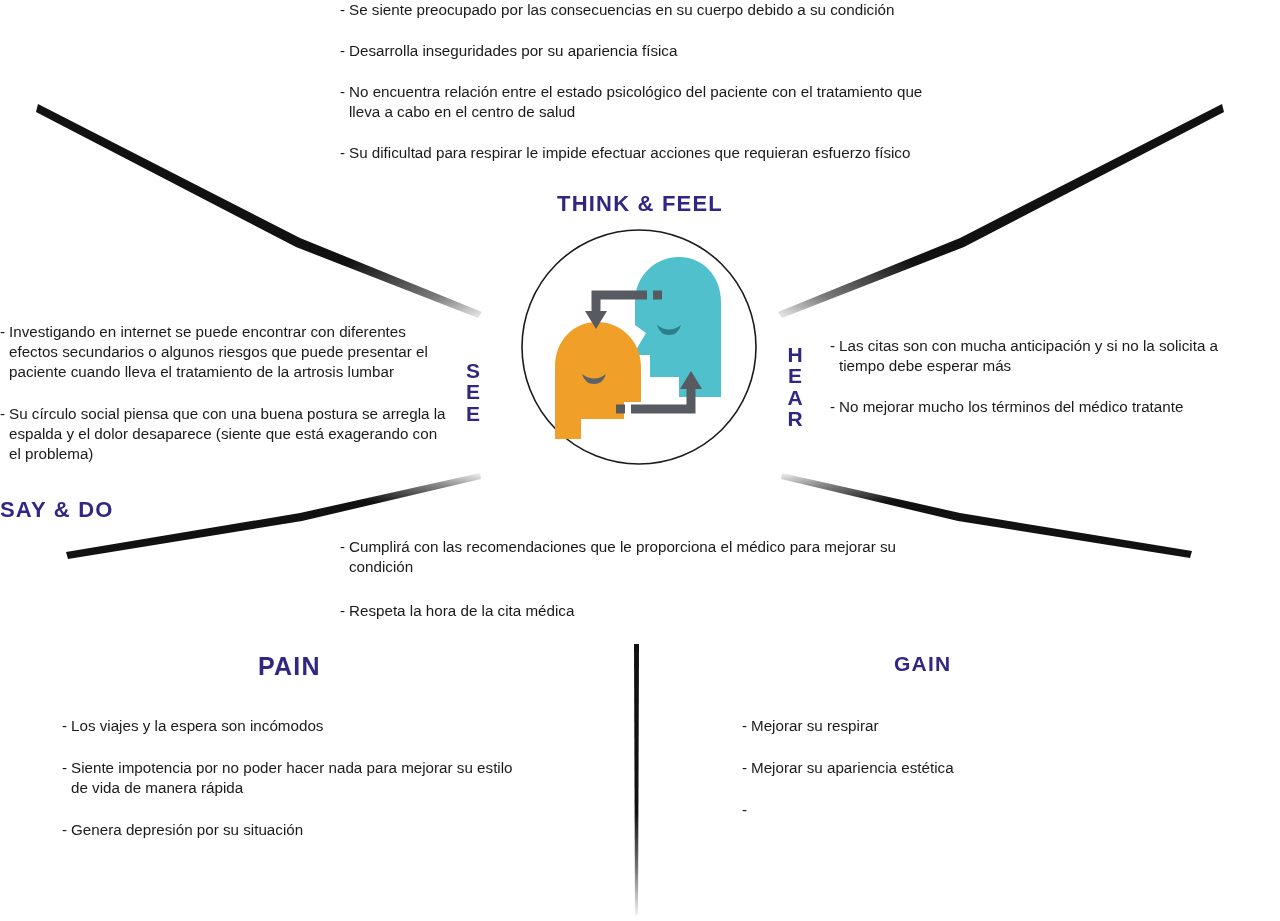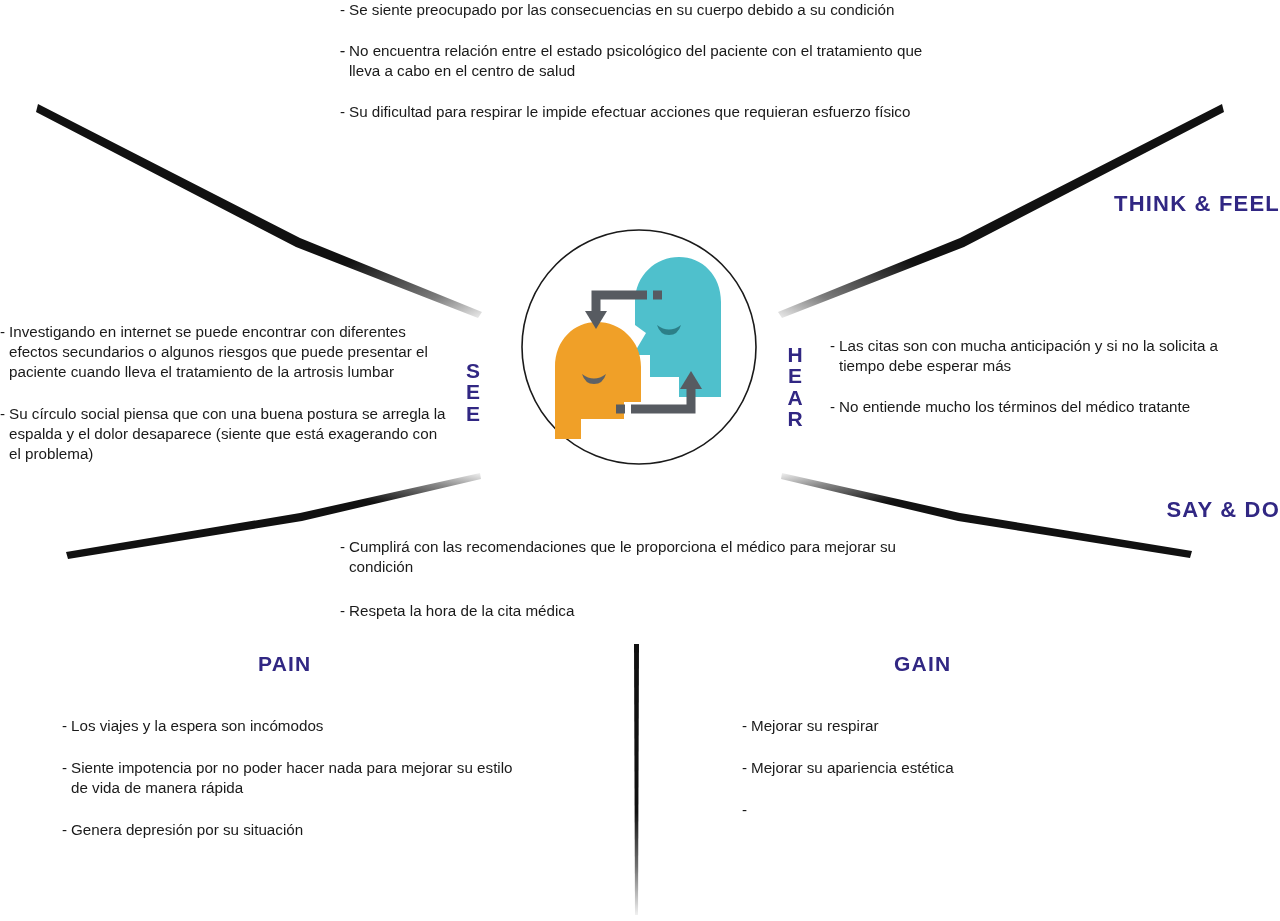--- a/index.html
+++ b/index.html
@@ -32,32 +32,32 @@
   .heading {
     position: absolute;
     color: #312783;
     font-weight: bold;
     letter-spacing: 1.2px;
     white-space: nowrap;
   }
   .heading-think {
     left: 0; top: 191px;
     width: 1280px;
-    text-align: right;
+    text-align: center;
     font-size: 22px;
   }
   .heading-saydo {
     left: 0; top: 497px;
     width: 1280px;
-    text-align: right;
+    text-align: left;
     font-size: 22px;
   }
   .heading-pain {
     left: 258px; top: 652px;
-    font-size: 21px;
+    font-size: 25px;
   }
   .heading-gain {
     left: 894px; top: 652px;
     font-size: 21px;
   }
 
   
   .vlabel {
     position: absolute;
     color: #312783;
@@ -225,20 +225,21 @@
     <span>R</span>
   </div>
 
   <div class="block block-think">
     <div class="bullet">
       <span class="dash">-</span>
       <span>Se siente preocupado por las consecuencias en su cuerpo debido a su condición</span>
     </div>
     <div class="bullet">
       <span class="dash">-</span>
+      <span>Desarrolla inseguridades por su apariencia física</span>
     </div>
     <div class="bullet">
       <span class="dash">-</span>
       <span>No encuentra relación entre el estado psicológico del paciente con el tratamiento que lleva a cabo en el centro de salud</span>
     </div>
     <div class="bullet">
       <span class="dash">-</span>
       <span>Su dificultad para respirar le impide efectuar acciones que requieran esfuerzo físico</span>
     </div>
   </div>
@@ -254,21 +255,21 @@
     </div>
   </div>
 
   <div class="block block-hear">
     <div class="bullet">
       <span class="dash">-</span>
       <span>Las citas son con mucha anticipación y si no la solicita a tiempo debe esperar más</span>
     </div>
     <div class="bullet">
       <span class="dash">-</span>
-      <span>No entiende mucho los términos del médico tratante</span>
+      <span>No mejorar mucho los términos del médico tratante</span>
     </div>
   </div>
 
   <div class="block block-saydo">
     <div class="bullet">
       <span class="dash">-</span>
       <span>Cumplirá con las recomendaciones que le proporciona el médico para mejorar su condición</span>
     </div>
     <div class="bullet">
       <span class="dash">-</span>

